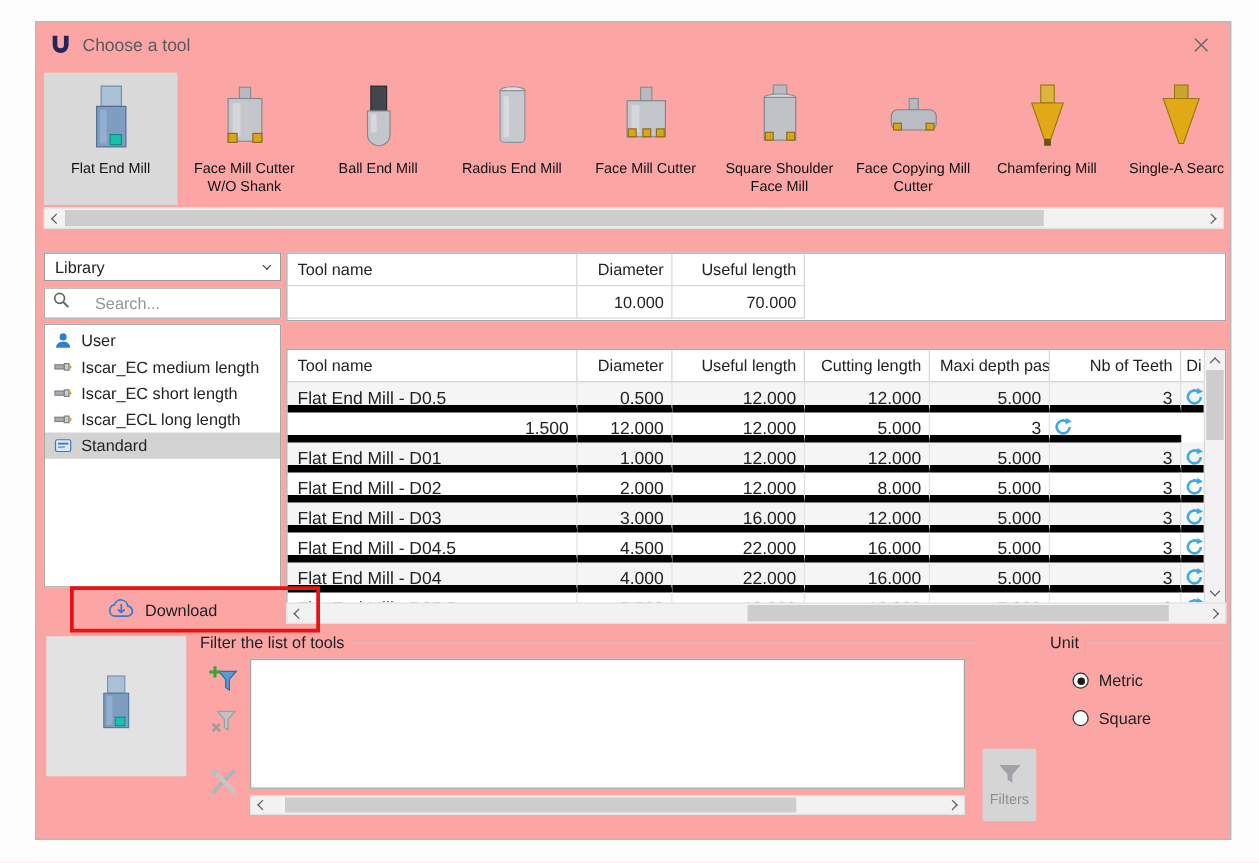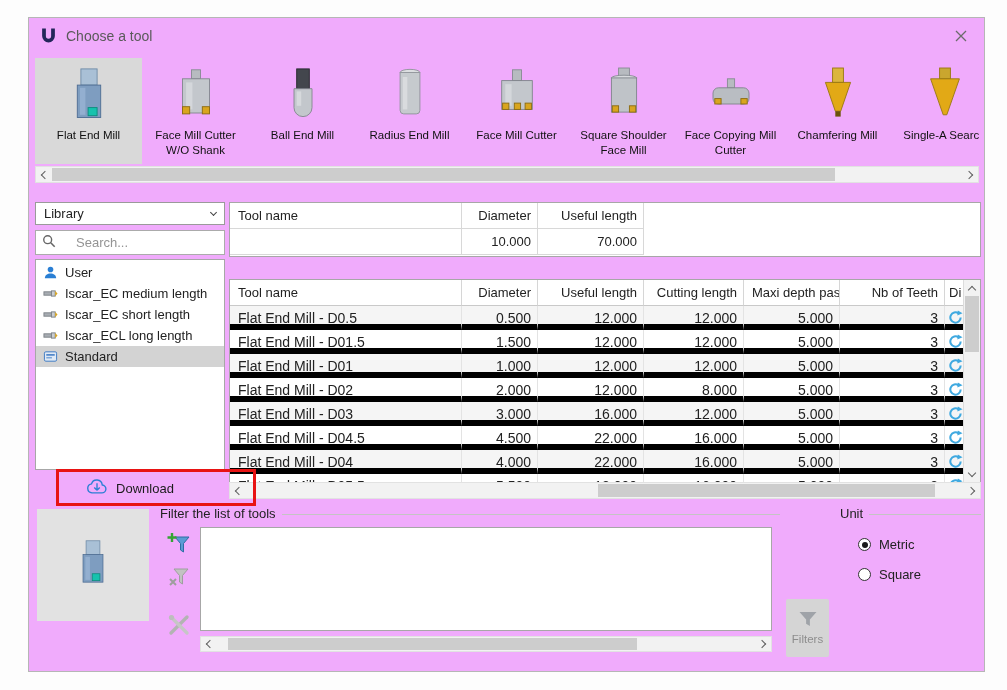--- a/index.html
+++ b/index.html
@@ -1,18 +1,18 @@
 <!DOCTYPE html>
 <html><head>
 <meta charset="utf-8">
 <style>
   * { margin:0; padding:0; box-sizing:border-box; }
   html,body { width:1007px; height:690px; background:#ffffff; font-family:"Liberation Sans", sans-serif; color:#222; }
   .canvas { position:relative; width:1007px; height:690px; background:#fdfdfd; overflow:hidden; }
-  .dialog { position:absolute; left:28px; top:17px; width:957px; height:655px; background:#f0abfc; border:1px solid #b6b6b6; }
+  .dialog { position:absolute; left:28px; top:17px; width:957px; height:655px; background:#fca5a5; border:1px solid #b6b6b6; }
 
   
   .titlebar { position:absolute; left:0; top:0; right:0; height:36px; display:flex; align-items:center; padding:0 12px; }
   .app-icon { display:flex; margin-right:10px; }
   .title { font-size:14px; color:#5a5a5a; }
   .close { margin-left:auto; width:22px; height:22px; display:flex; align-items:center; justify-content:center; cursor:default; }
 
   
   .toolstrip { position:absolute; left:6px; top:40px; width:944px; height:106px; display:flex; overflow:hidden; }
   .tool-item { width:107px; flex:none; padding-top:2px; text-align:center; }
@@ -334,21 +334,20 @@
             <div class="tcell num">12.000</div>
             <div class="tcell num">12.000</div>
             <div class="tcell num">5.000</div>
             <div class="tcell num">3</div>
             <div class="tcell dicol"><span><svg viewBox="0 0 16 16" width="15" height="15">
                   <path d="M13.5 8a5.5 5.5 0 1 1-2.2-4.4" fill="none" stroke="#3fa9e0" stroke-width="2.2"></path>
                   <polygon points="10.5,0.5 15.5,3.5 10,5.8" fill="#3fa9e0"></polygon>
                 </svg></span></div>
           </div>
           <div class="trow">
-            <div class="tcell">Flat End Mill - D01.5</div>
             <div class="tcell num">1.500</div>
             <div class="tcell num">12.000</div>
             <div class="tcell num">12.000</div>
             <div class="tcell num">5.000</div>
             <div class="tcell num">3</div>
             <div class="tcell dicol"><span><svg viewBox="0 0 16 16" width="15" height="15">
                   <path d="M13.5 8a5.5 5.5 0 1 1-2.2-4.4" fill="none" stroke="#3fa9e0" stroke-width="2.2"></path>
                   <polygon points="10.5,0.5 15.5,3.5 10,5.8" fill="#3fa9e0"></polygon>
                 </svg></span></div>
           </div>

